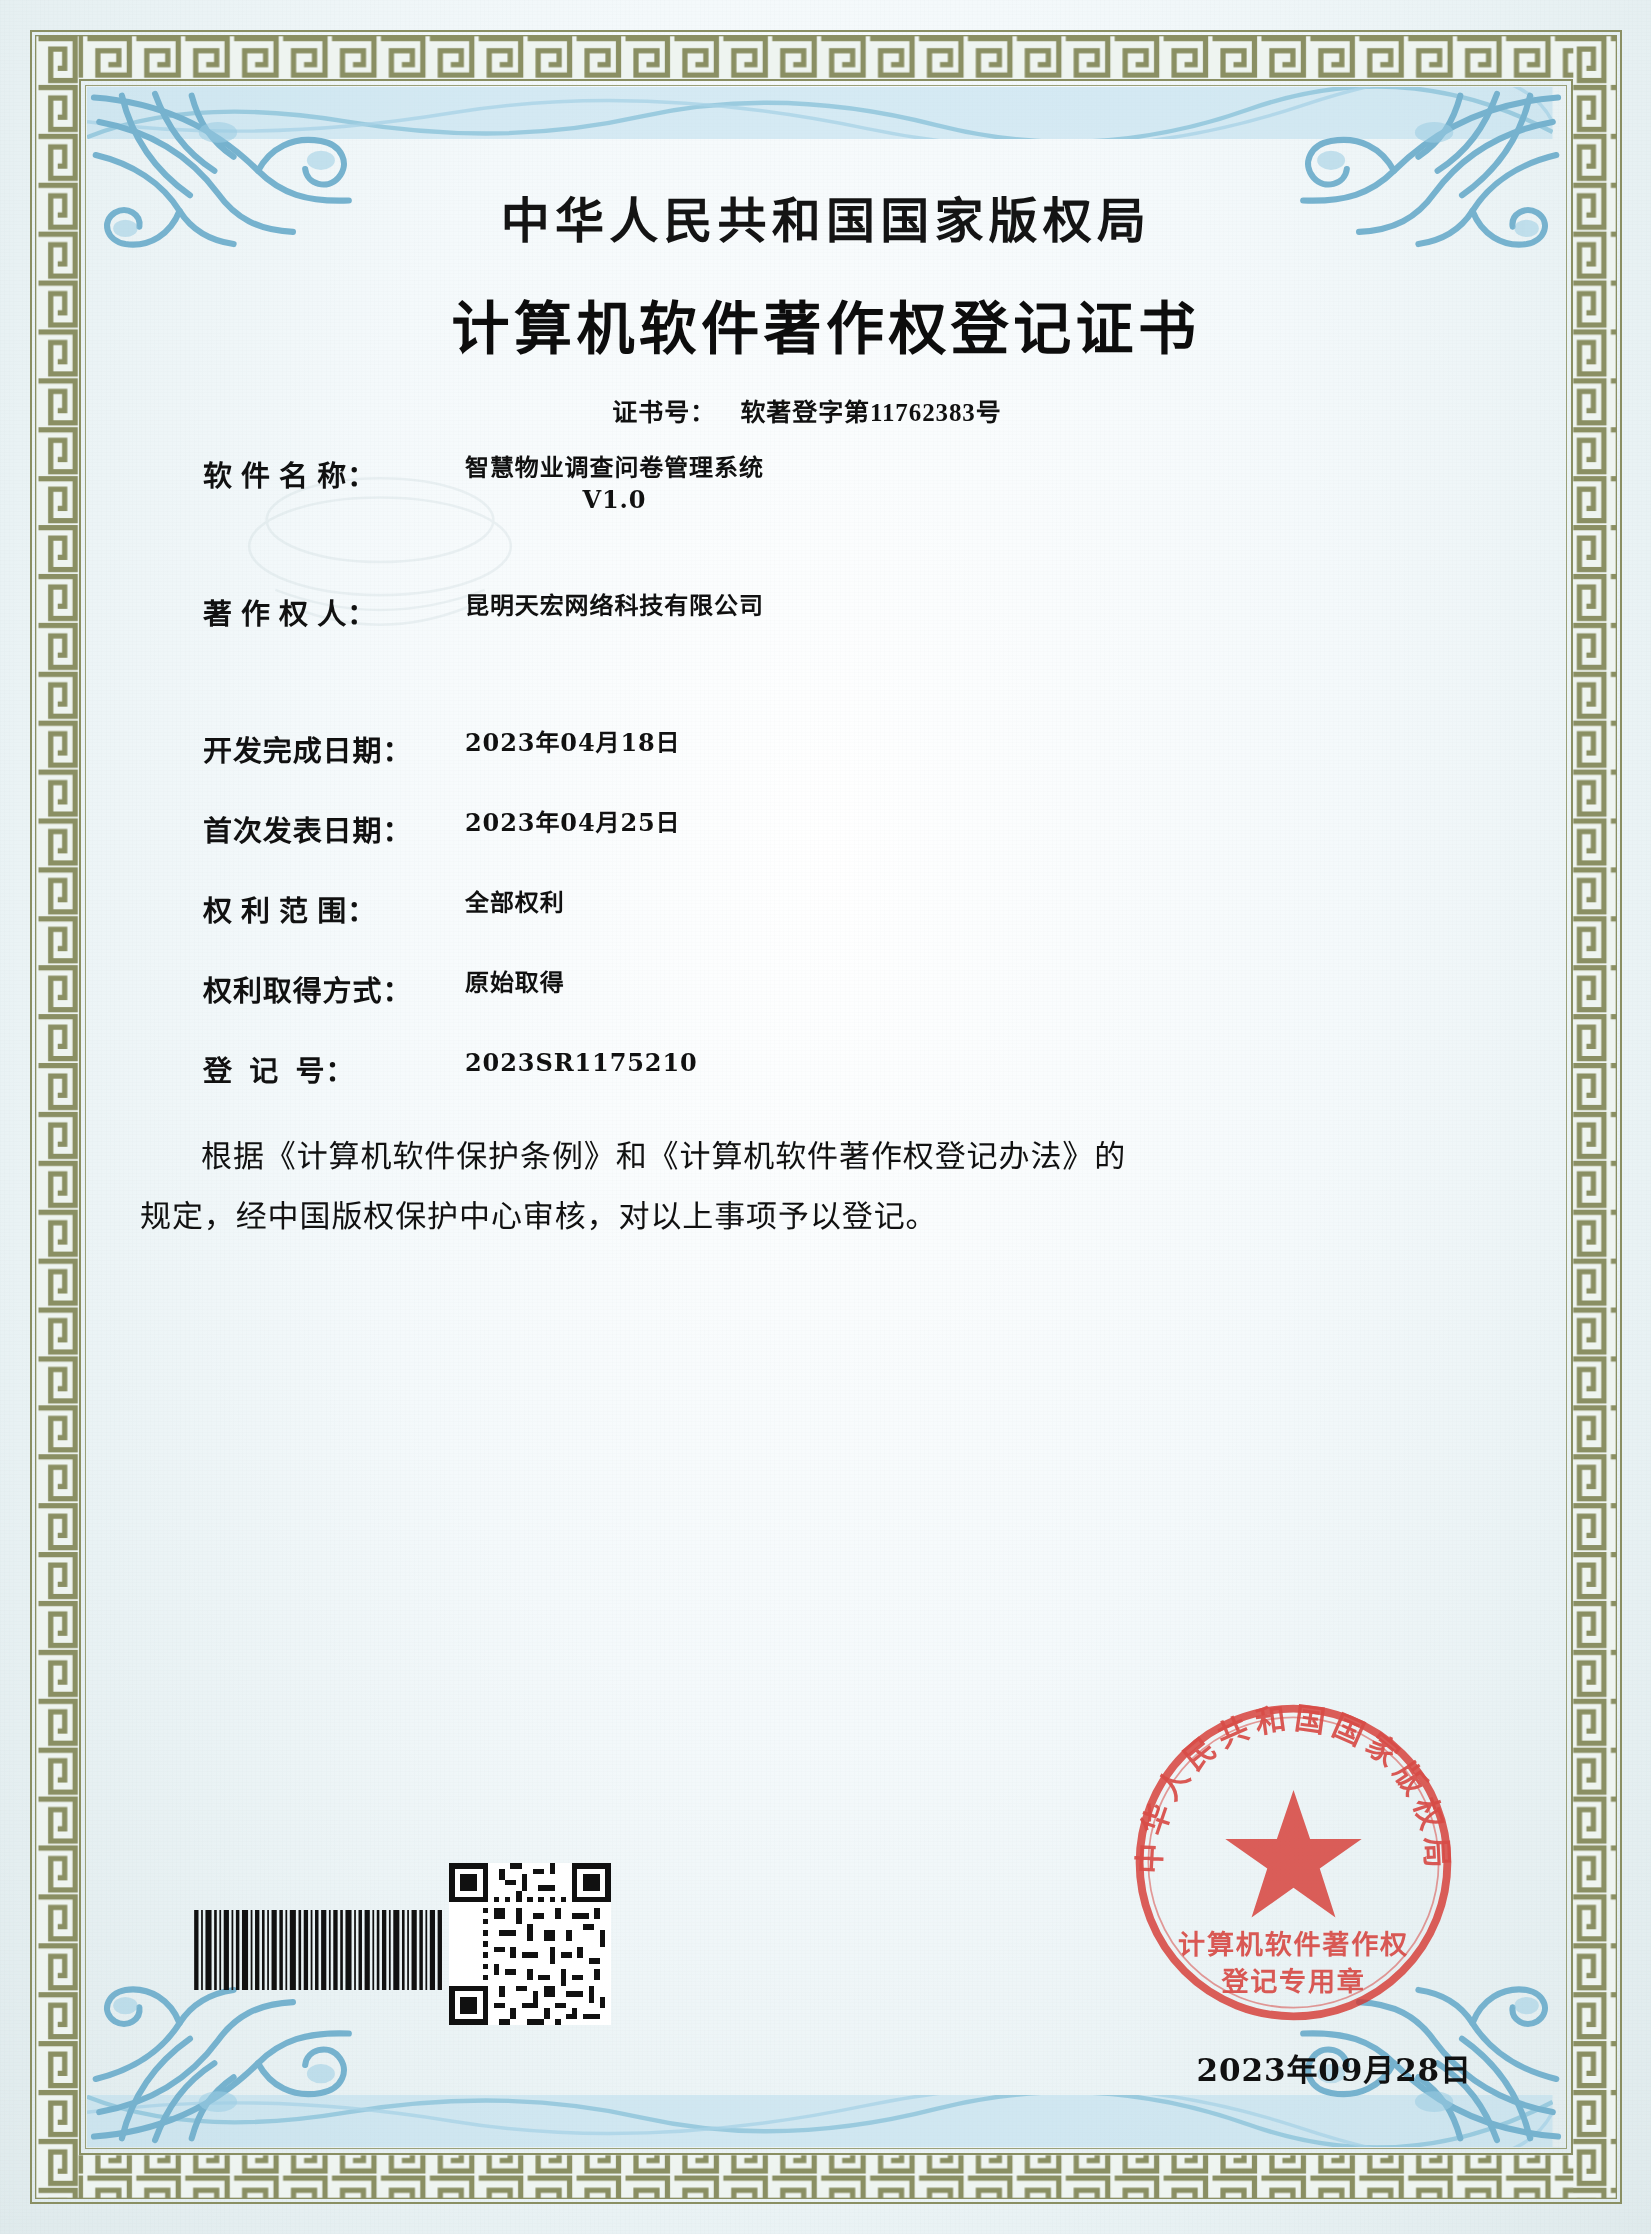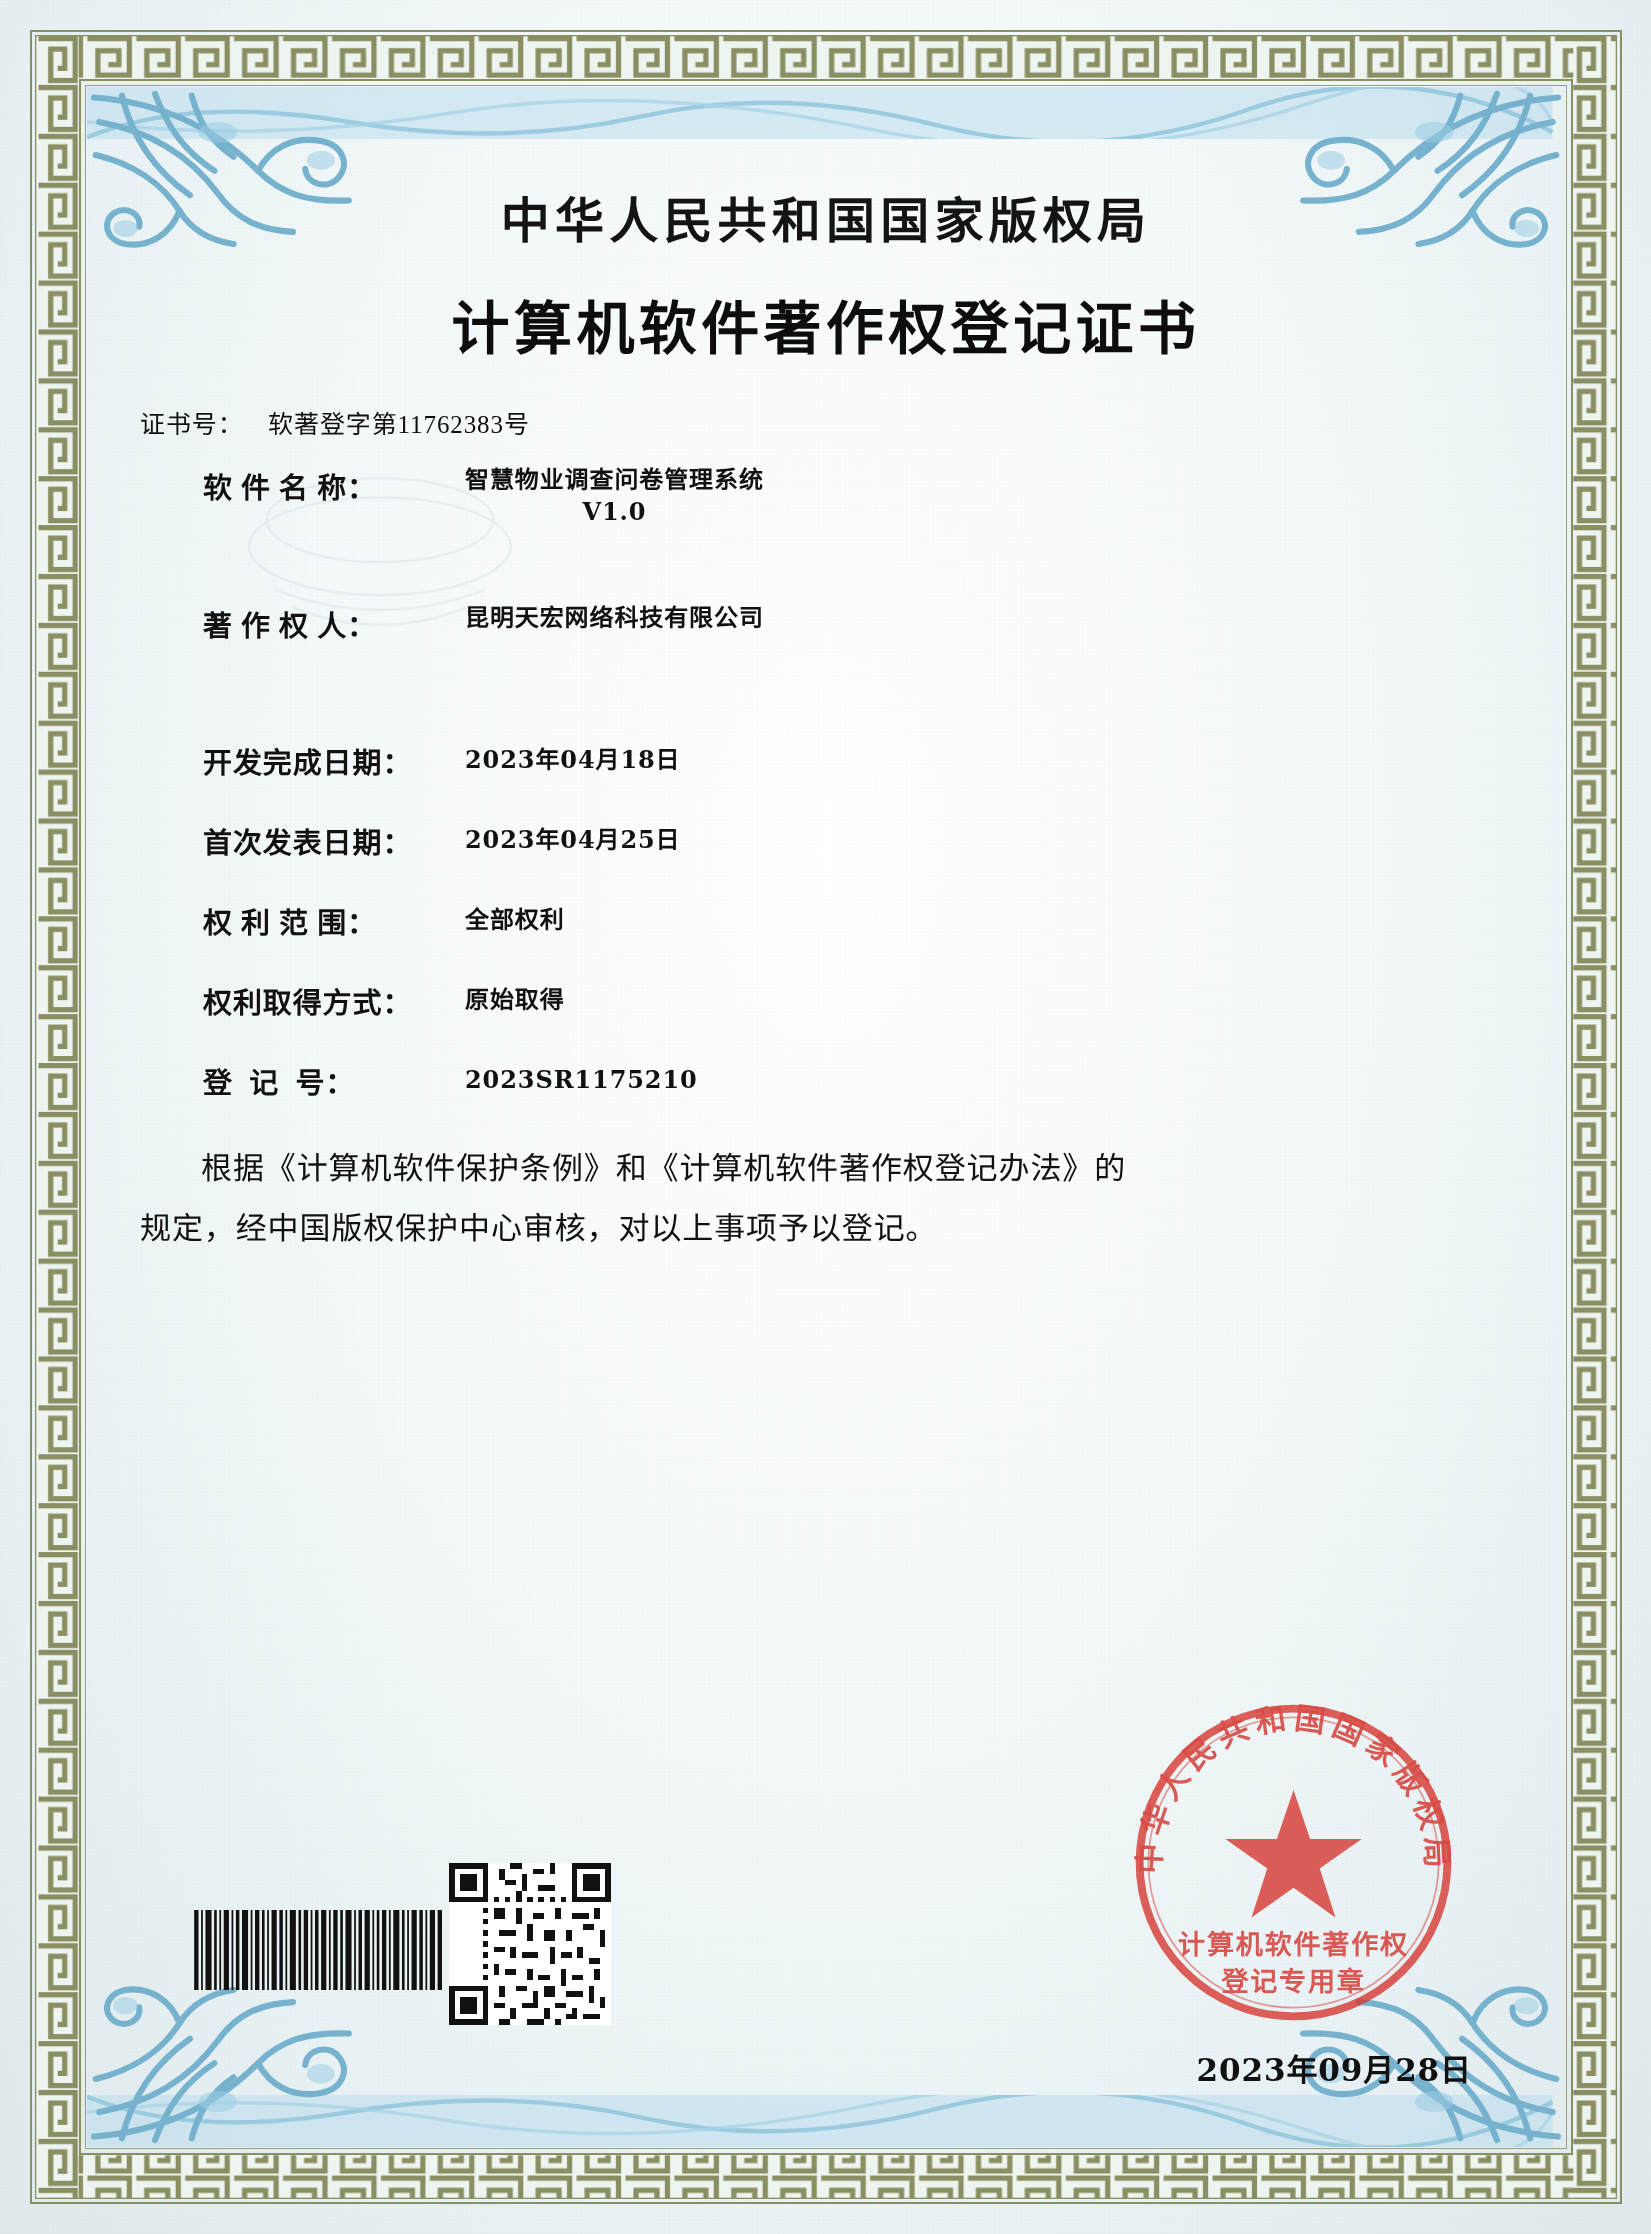--- a/index.html
+++ b/index.html
@@ -115,25 +115,25 @@
   .title-sub {
     font-family: "DejaVu Serif", "Liberation Serif", serif;
     font-size: 58px;
     font-weight: 700;
     letter-spacing: 4.4px;
     color: #0d0d0d;
     margin-top: 30px;
   }
 
   .cert-no {
-    text-align: left;
-    margin-top: 38px;
+    text-align: center;
+    margin-top: 26px;
     padding-right: 38px;
     font-size: 25px;
-    font-weight: 400;
+    font-weight: 700;
     color: #111;
     letter-spacing: 0.9px;
   }
   .cert-no .label { margin-right: 24.5px; }
 
   .fields {
     margin-top: 24px;
     padding-left: 63px;
   }
   .field-row {
@@ -155,21 +155,21 @@
     font-weight: 700;
     color: #111;
     letter-spacing: 0.9px;
     line-height: 1.35;
   }
   .field-value .v2 { display: block; font-family: "DejaVu Serif", serif; text-align: center; }
 
   .gap-a { height: 63px; }
   .gap-b { height: 84px; }
 
-  .dates .field-row { margin-bottom: 38px; align-items: center; }
+  .dates .field-row { margin-bottom: 38px; }
   .dates .field-value { font-family: "DejaVu Serif", "Liberation Serif", serif; }
 
   .statement {
     margin-top: 35px;
     font-size: 31px;
     font-weight: 400;
     color: #111;
     line-height: 1.95;
     letter-spacing: 0.9px;
   }

